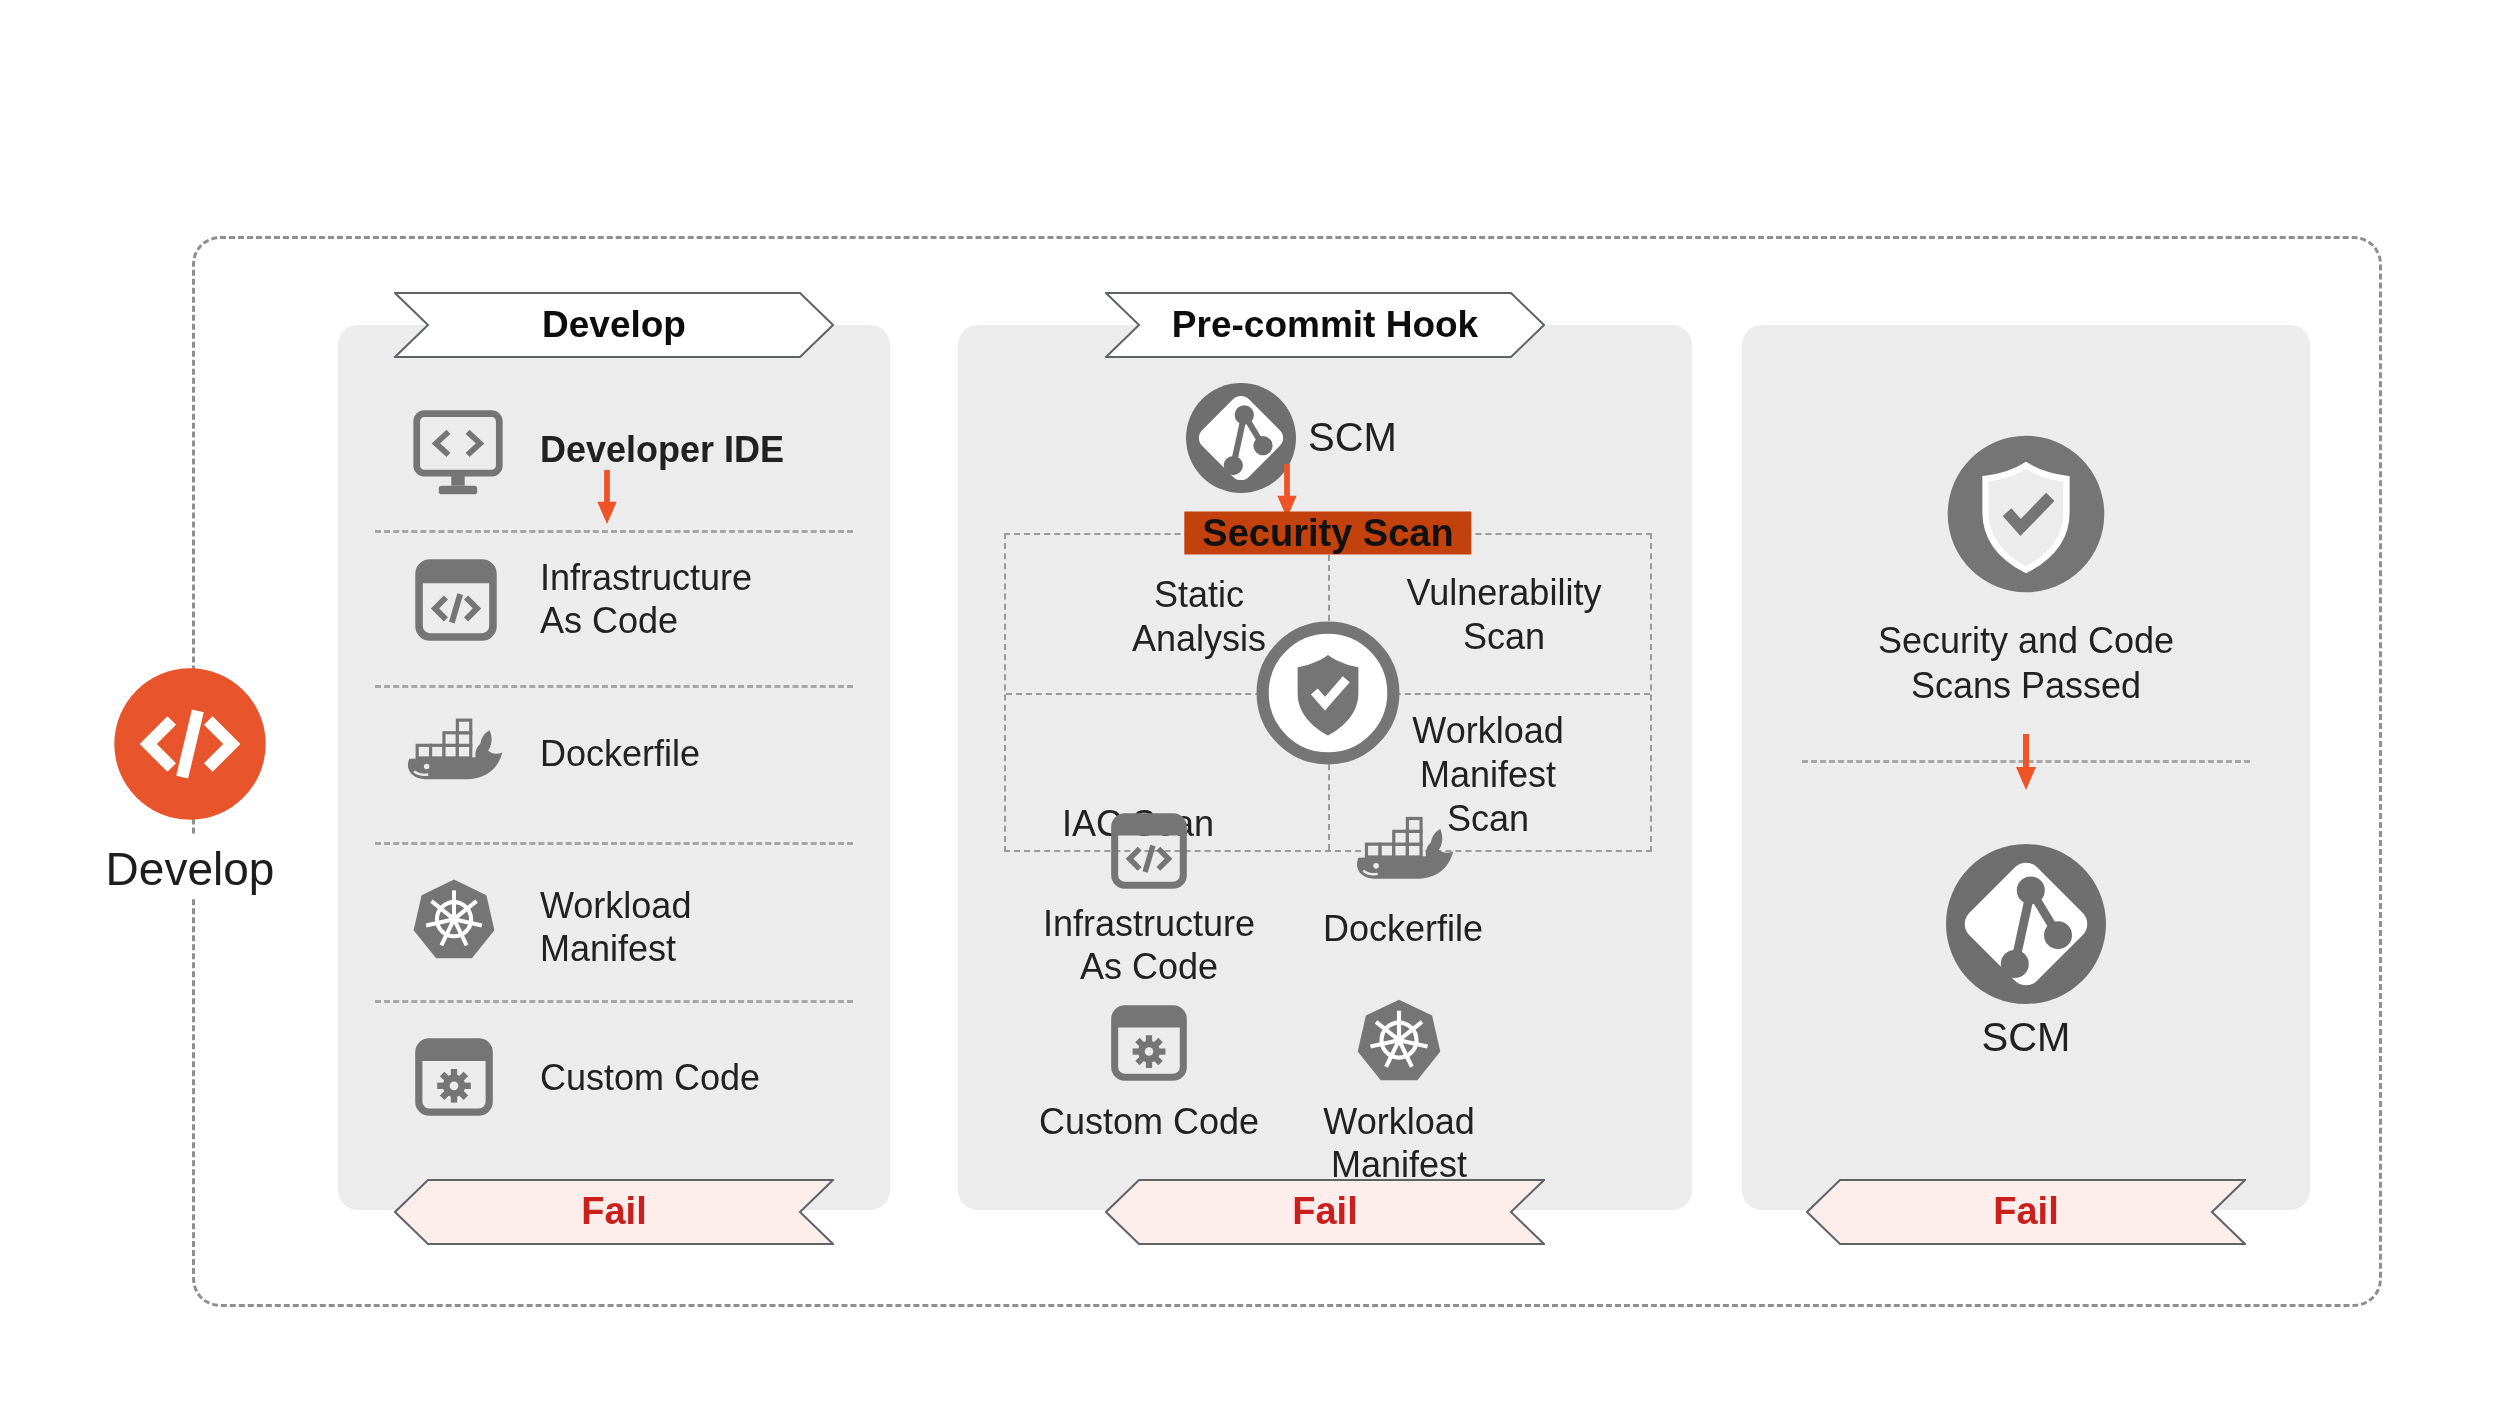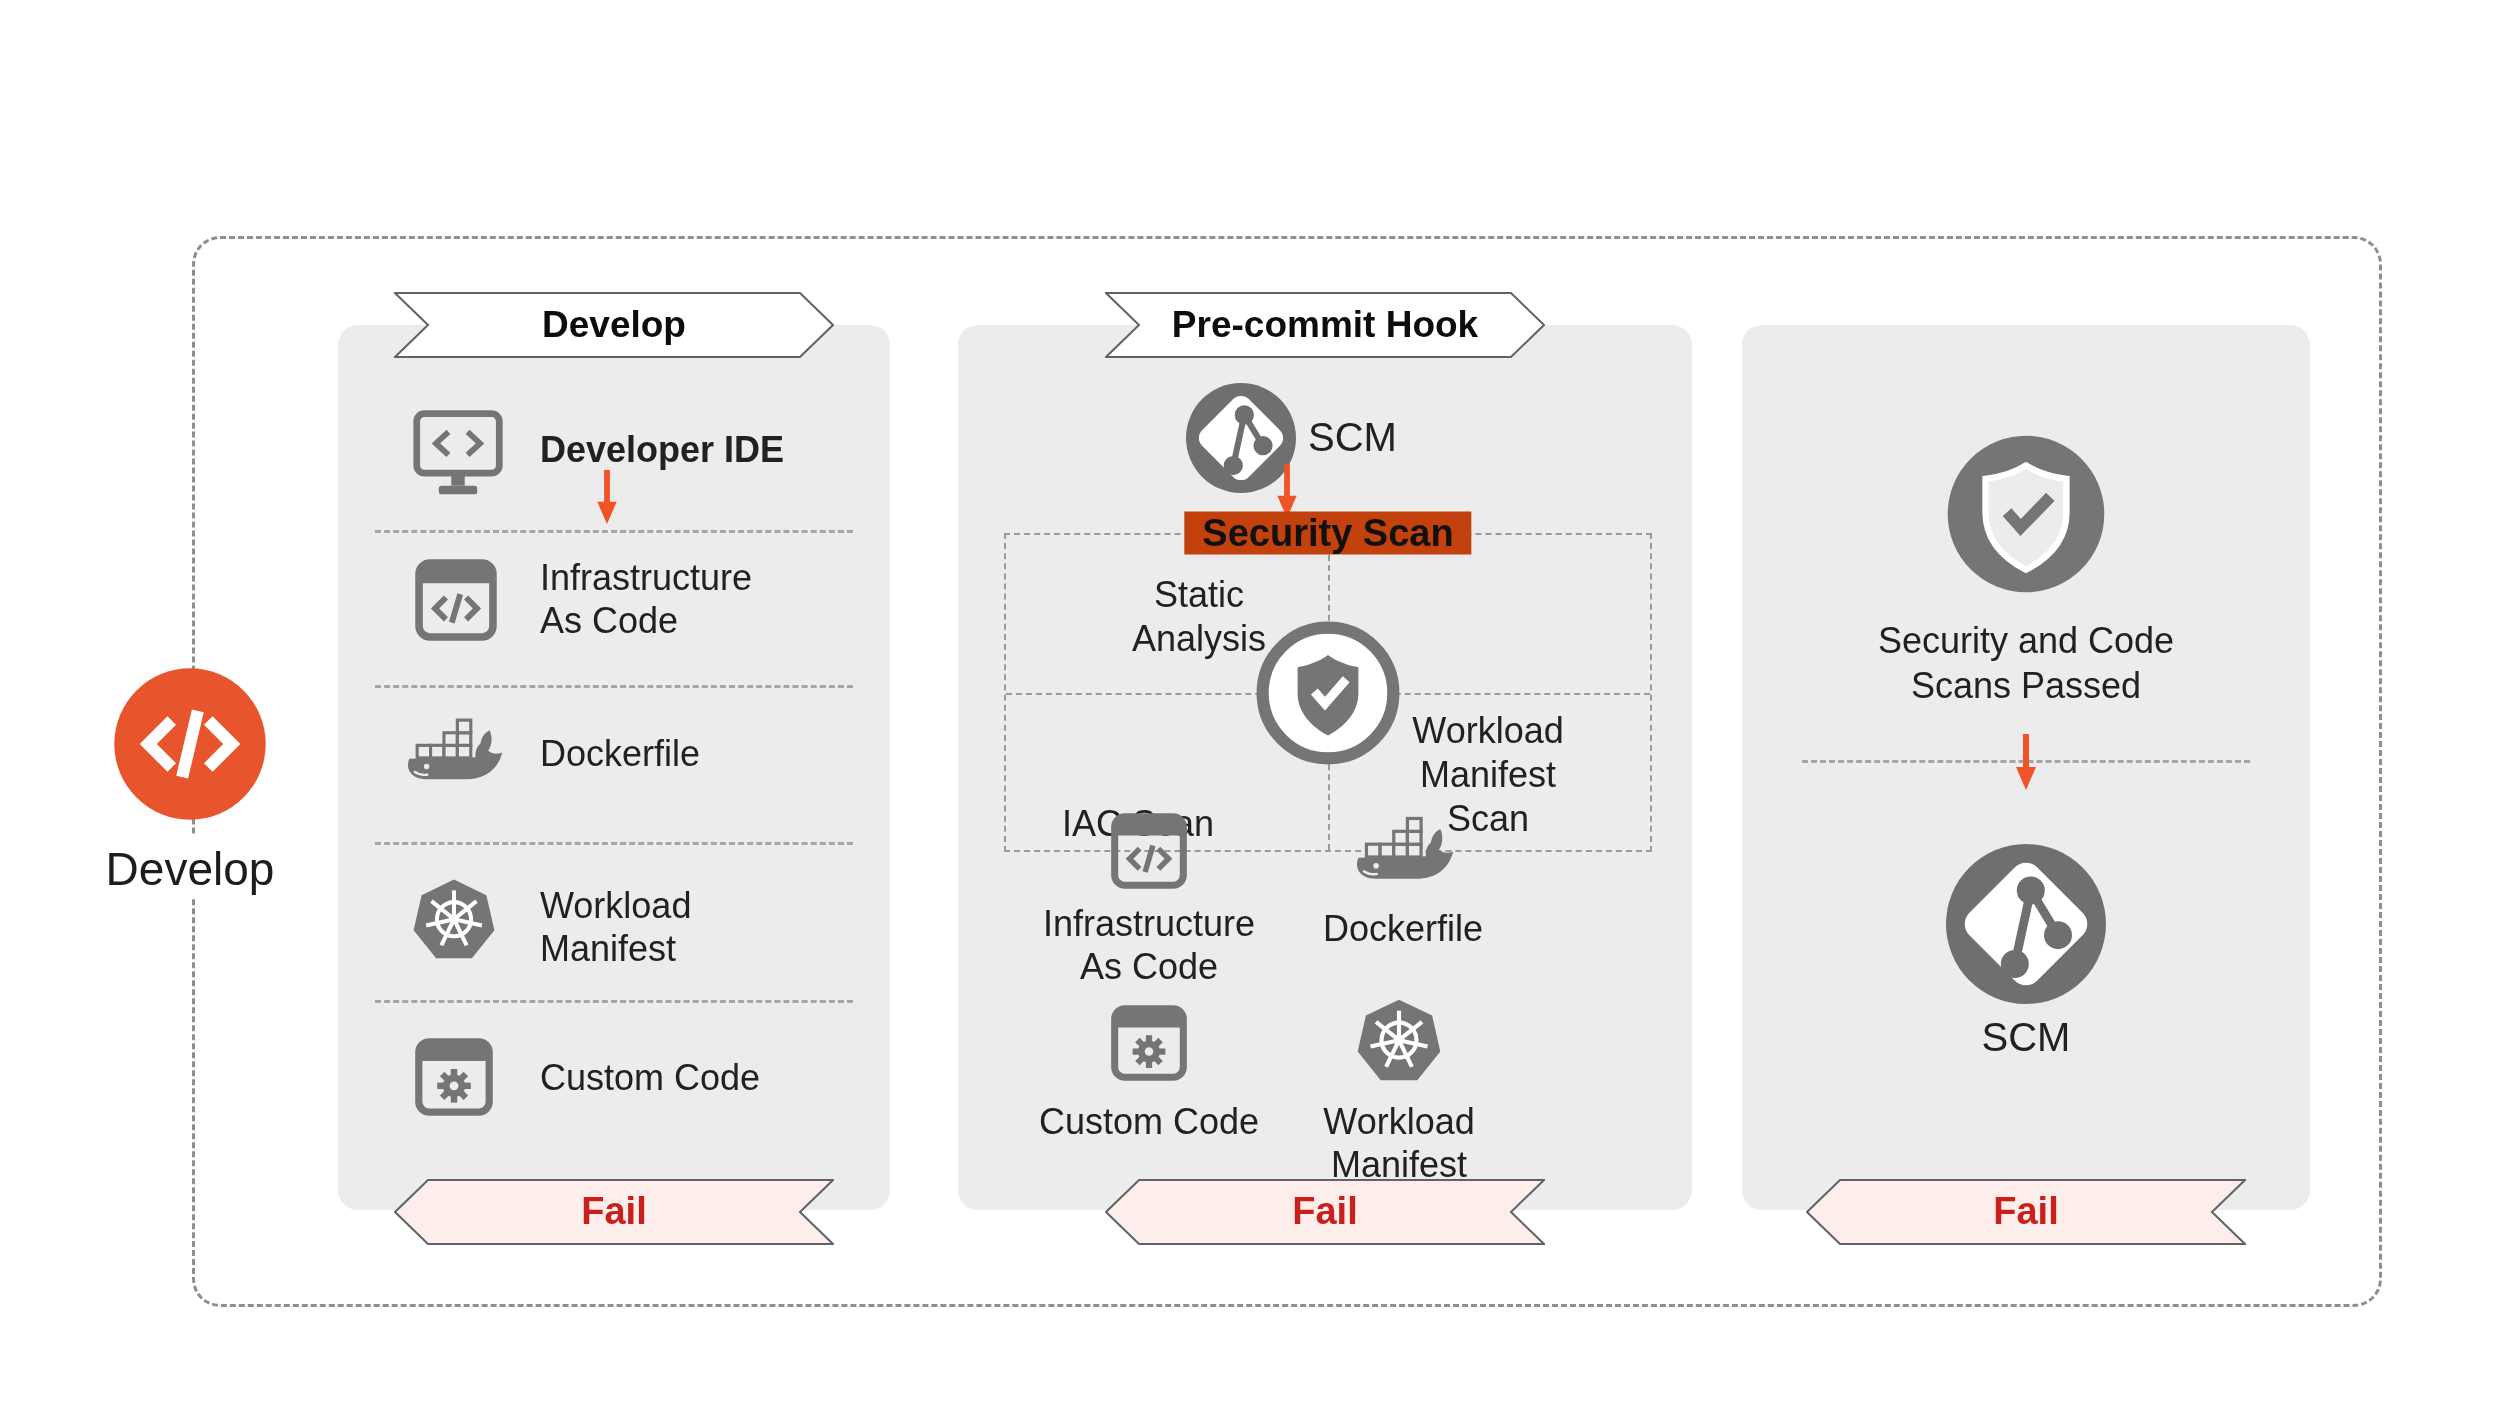--- a/index.html
+++ b/index.html
@@ -224,20 +224,22 @@
   <svg class="arrow" style="left:1274px;top:462px;height:58px" viewBox="0 0 26 60">
       <use href="#def-arrow-down"></use>
     </svg>
 
   <div class="secbox">
     <div class="hdiv"></div>
     <div class="vdiv"></div>
     <div class="title">Security Scan</div>
     <div class="q" style="left:146px;top:82px;margin-left:47px;">Static
 Analysis</div>
+    <div class="q" style="left:498px;top:80px;">Vulnerability
+Scan</div>
     <div class="q" style="left:132px;top:241px;margin-top:48px;">IAC Scan</div>
     <div class="q" style="left:482px;top:240px;">Workload
 Manifest  Scan</div>
     <svg class="seccircle" viewBox="-50 -50 100 100">
         <use href="#def-shield-ring"></use>
       </svg>
   </div>
 
   <svg class="icon" style="left:1110px;top:812px;width:78px;height:78px" viewBox="0 0 100 100">
       <use href="#def-window-code"></use>

